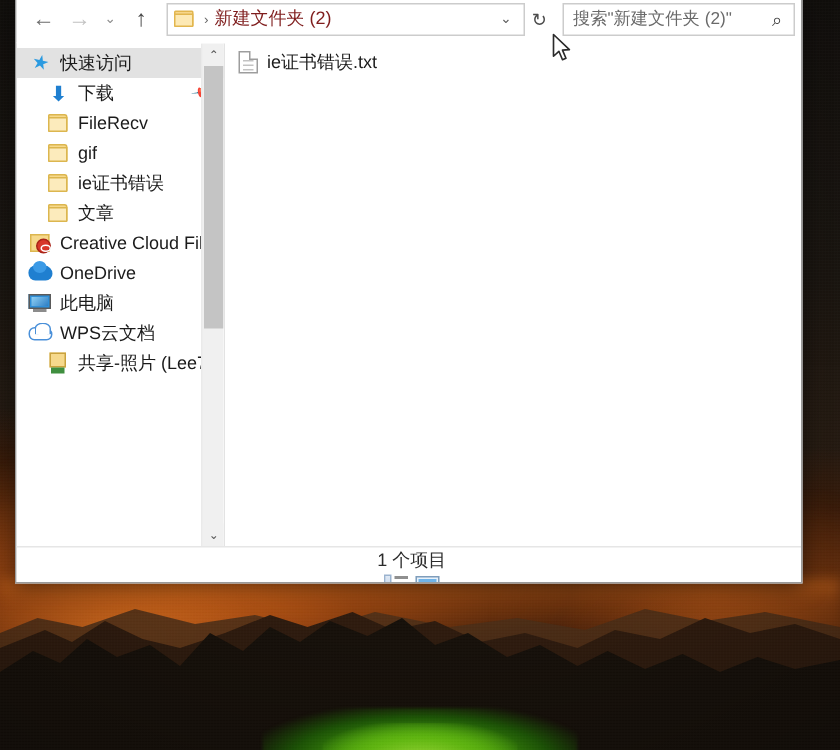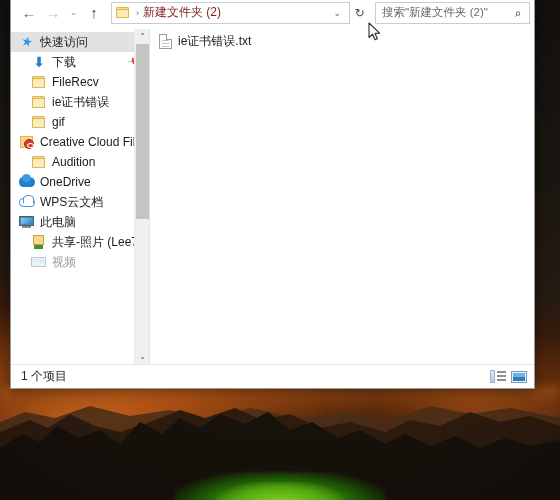--- a/index.html
+++ b/index.html
@@ -290,20 +290,21 @@
   }
   .file-name { font-size: 12px; color: #1b1b1b; white-space: nowrap; }
 
   
   .statusbar {
     height: 24px; min-height: 24px;
     border-top: 1px solid #e6e6e6;
     background: #ffffff;
     display: flex; align-items: center;
     padding: 0 6px 0 10px;
+    flex-direction: column;
   }
   .status-text { font-size: 12px; color: #2b2b2b; flex: 1; }
   .view-btns { display: flex; align-items: center; gap: 4px; }
   .vbtn { width: 17px; height: 16px; position: relative; }
   .vb-details .col {
     position: absolute; left: 0; top: 1px; width: 5px; height: 13px;
     background: linear-gradient(#dfe9f5,#b9cde4); border: 1px solid #9bb3cf;
   }
   .vb-details .l { position: absolute; left: 7px; height: 2px; background: #8f8f8f; width: 9px; }
   .vb-details .l1 { top: 2px; } .vb-details .l2 { top: 6px; } .vb-details .l3 { top: 10px; }
@@ -408,76 +409,68 @@
                 <span class="fb"></span>
                 <span class="ff"></span>
               </span>
               <span class="nav-label">FileRecv</span>
             </div>
             <div class="nav-item lvl1">
               <span class="ico ic-folder">
                 <span class="fb"></span>
                 <span class="ff"></span>
               </span>
-              <span class="nav-label">ie证书错误</span>
+              <span class="nav-label">gif</span>
             </div>
             <div class="nav-item lvl1">
               <span class="ico ic-folder">
                 <span class="fb"></span>
                 <span class="ff"></span>
               </span>
-              <span class="nav-label">gif</span>
+              <span class="nav-label">ie证书错误</span>
+            </div>
+            <div class="nav-item lvl1">
+              <span class="ico ic-folder">
+                <span class="fb"></span>
+                <span class="ff"></span>
+              </span>
+              <span class="nav-label">文章</span>
             </div>
             <div class="nav-item lvl0">
               <span class="ico ic-cc">
                 <span class="cbox"></span>
                 <span class="badge"></span>
               </span>
               <span class="nav-label">Creative Cloud Fil</span>
             </div>
-            <div class="nav-item lvl1">
-              <span class="ico ic-folder">
-                <span class="fb"></span>
-                <span class="ff"></span>
-              </span>
-              <span class="nav-label">Audition</span>
-            </div>
             <div class="nav-item lvl0">
               <span class="ico">
                 <span class="ic-onedrive"></span>
               </span>
               <span class="nav-label">OneDrive</span>
-            </div>
-            <div class="nav-item lvl0">
-              <span class="ico">
-                <span class="ic-wps"></span>
-              </span>
-              <span class="nav-label">WPS云文档</span>
             </div>
             <div class="nav-item lvl0">
               <span class="ico ic-pc">
                 <span class="mon"></span>
                 <span class="stand"></span>
               </span>
               <span class="nav-label">此电脑</span>
             </div>
+            <div class="nav-item lvl0">
+              <span class="ico">
+                <span class="ic-wps"></span>
+              </span>
+              <span class="nav-label">WPS云文档</span>
+            </div>
             <div class="nav-item lvl1">
               <span class="ico ic-net">
                 <span class="drv"></span>
                 <span class="pipe"></span>
               </span>
               <span class="nav-label">共享-照片 (Lee77</span>
-            </div>
-            <div class="nav-item lvl1 ic-cut">
-              <span class="ico">
-                <span class="ic-pic">
-                  <span class="sky"></span>
-                </span>
-              </span>
-              <span class="nav-label">视频</span>
             </div>
           </div>
 
         <div class="sb-scroll">
           <div class="sb-arrow">
             <span>⌃</span>
           </div>
           <div class="sb-thumb"></div>
           <div class="sb-arrow bottom">
             <span>⌄</span>

